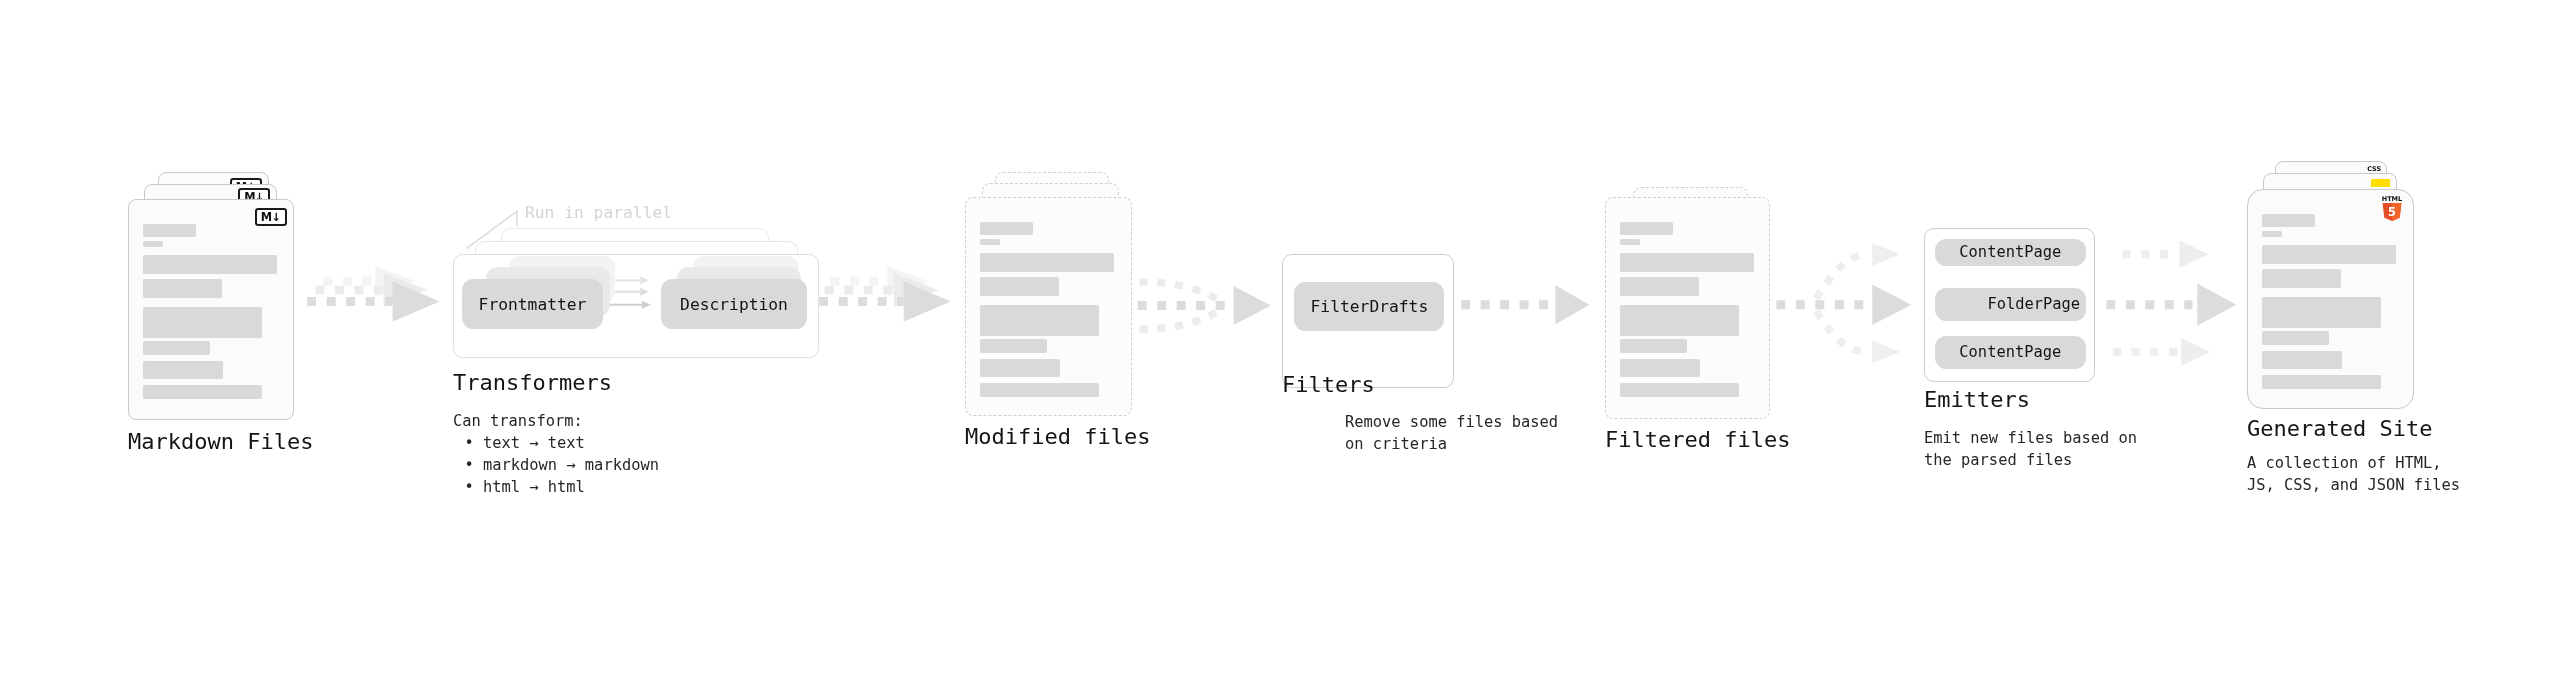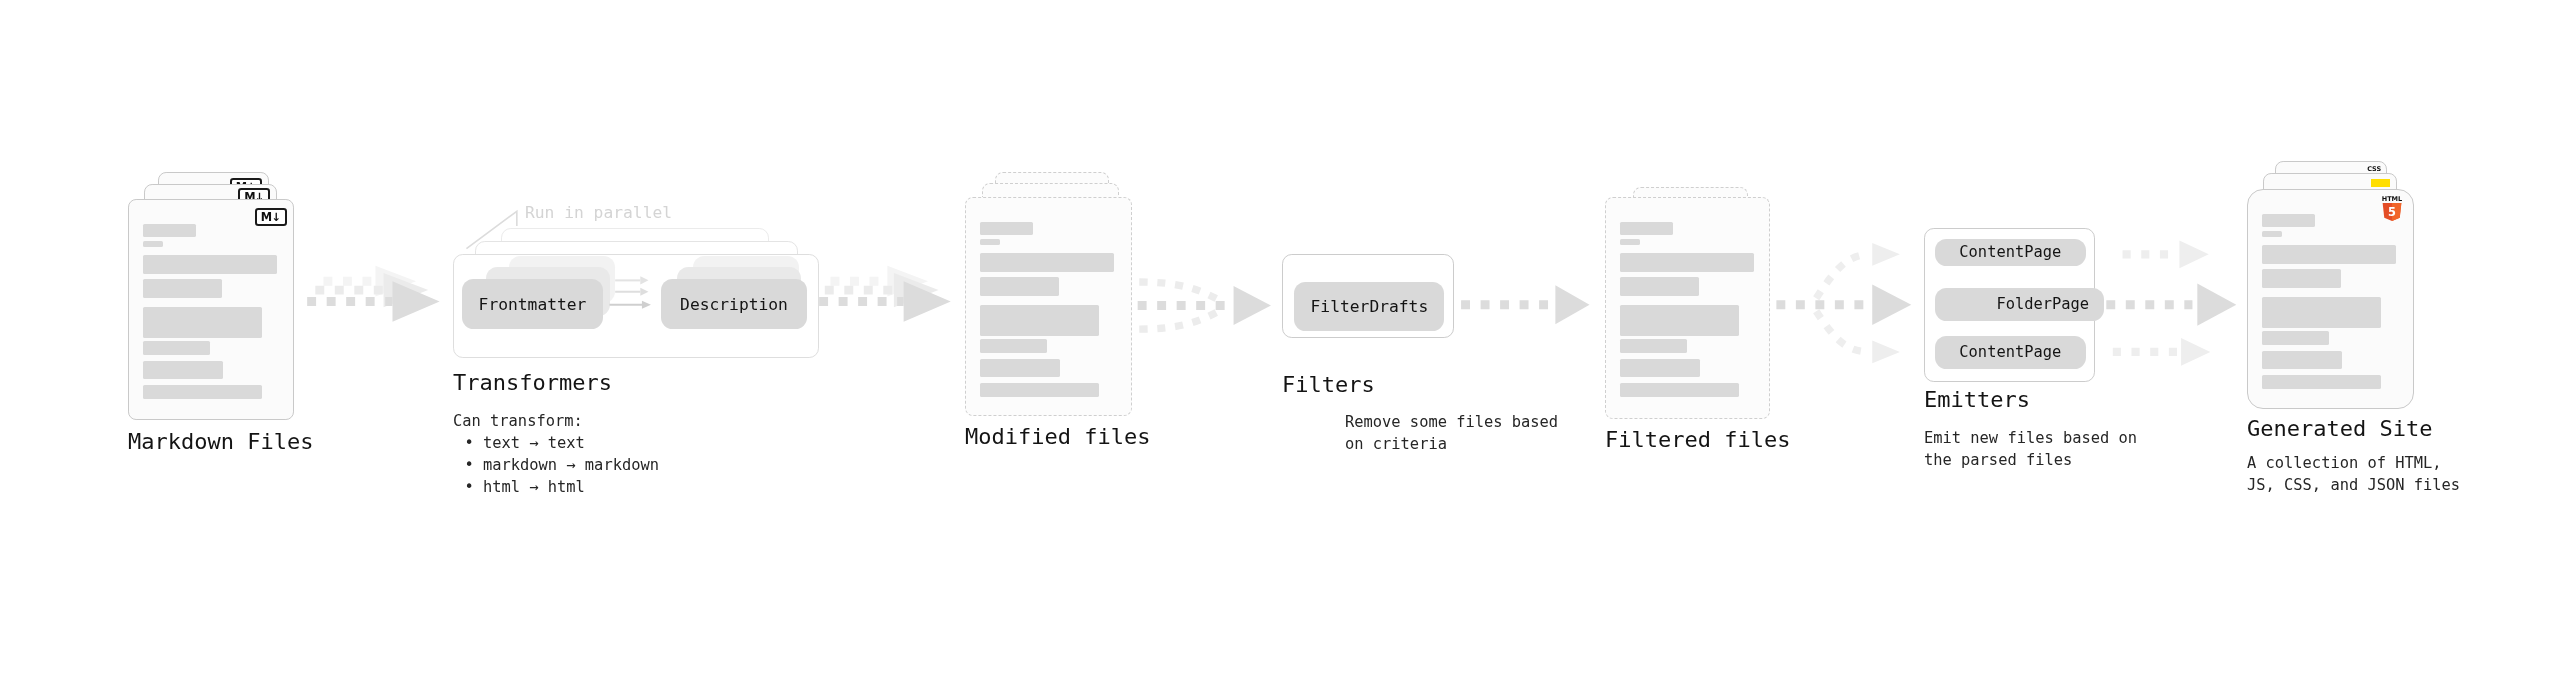--- a/index.html
+++ b/index.html
@@ -107,21 +107,21 @@
     <div class="bar b2"></div>
     <div class="bar b3"></div>
     <div class="bar b4"></div>
     <div class="bar b5"></div>
     <div class="bar b6"></div>
     <div class="bar b7"></div>
     <div class="bar b8"></div>
   </div>
   <div class="title" style="left:965px;top:424px;">Modified files</div>
 
-  <div class="panel" style="left:1282px;top:254px;width:172px;height:84px;">
+  <div class="panel" style="left:1282px;top:254px;width:172px;height:134px;">
     <div class="pill" style="left:11.4px;top:27px;width:150px;height:49px;">FilterDrafts</div>
   </div>
   <div class="title" style="left:1282px;top:372px;">Filters</div>
   <div class="body-text" style="left:1345px;top:411px;">
     <div>Remove some files based</div>
     <div>on criteria</div>
   </div>
 
   <div class="file-card dashed" style="left:1633px;top:187px;width:115px;height:49px;"></div>
   <div class="file-card dashed" style="left:1605px;top:197px;width:165px;height:222px;">
@@ -131,21 +131,21 @@
     <div class="bar b4"></div>
     <div class="bar b5"></div>
     <div class="bar b6"></div>
     <div class="bar b7"></div>
     <div class="bar b8"></div>
   </div>
   <div class="title" style="left:1605px;top:427px;">Filtered files</div>
 
   <div class="panel" style="left:1924px;top:228px;width:171px;height:154px;">
     <div class="pill" style="left:9.8px;top:9.8px;width:151px;height:27px;font-size:15.4px;">ContentPage</div>
-    <div class="pill" style="left:9.8px;top:59px;width:169px;height:32.5px;font-size:15.4px;padding-left:47px;">FolderPage</div>
+    <div class="pill" style="left:9.8px;top:59px;width:151px;height:32.5px;font-size:15.4px;padding-left:47px;">FolderPage</div>
     <div class="pill" style="left:9.8px;top:107px;width:151px;height:32.5px;font-size:15.4px;">ContentPage</div>
   </div>
   <div class="title" style="left:1924px;top:387px;">Emitters</div>
   <div class="body-text" style="left:1924px;top:427px;">
     <div>Emit new files based on</div>
     <div>the parsed files</div>
   </div>
 
   <div class="file-card" style="left:2275px;top:161px;width:112px;height:57px;">
     <div class="css-badge" style="right:4.9px;top:4.1px;">

